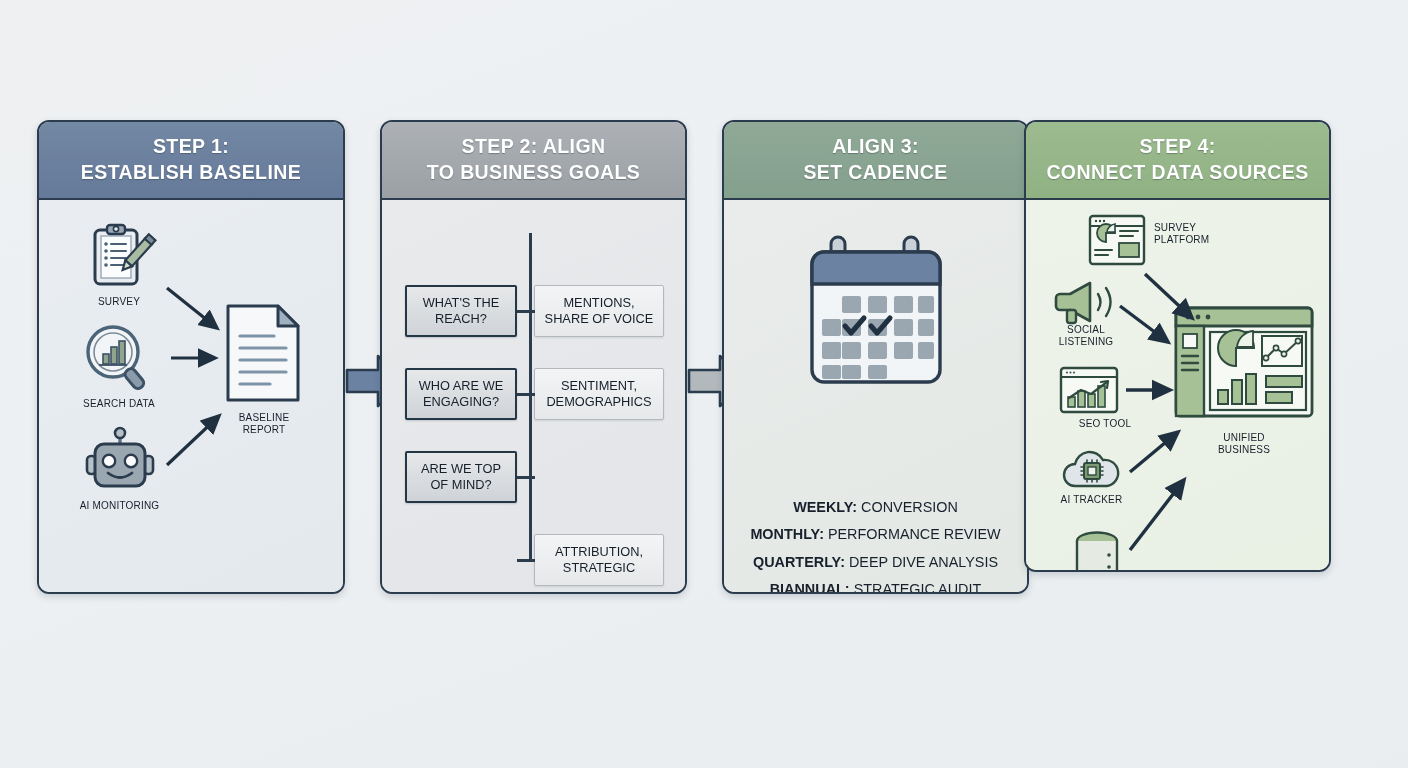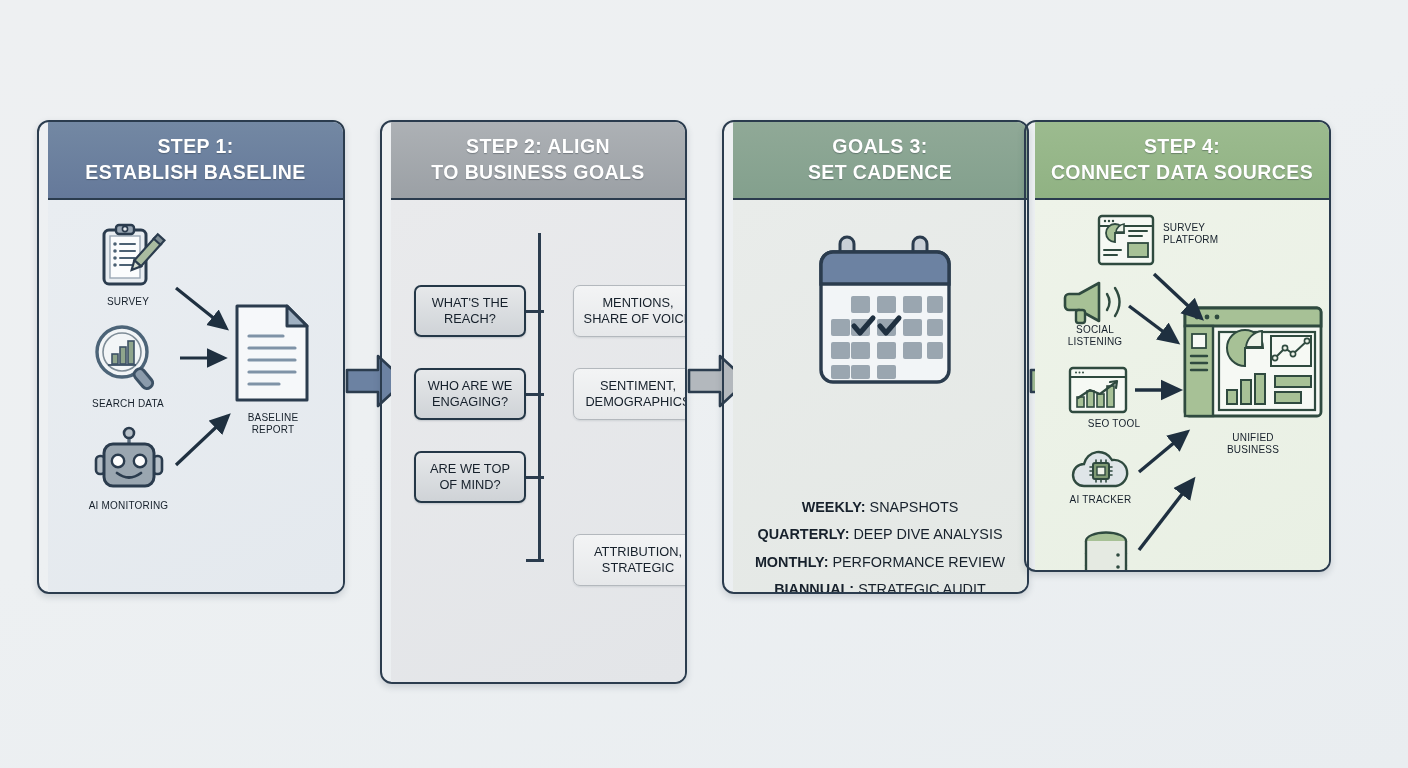--- a/index.html
+++ b/index.html
@@ -15,39 +15,38 @@
     background: linear-gradient(160deg, #eef0f2 0%, #edf0f2 45%, #e9edf0 100%);
   }
 
   
   .panel {
     position: absolute;
     border: 2.5px solid #2b3c4e;
     border-radius: 12px;
     overflow: hidden;
     box-shadow: 0 3px 7px rgba(40,55,70,.18);
-    padding-left: 9px;
   }
   .panel-header {
     height: 78px;
     display: flex; flex-direction: column;
     align-items: center; justify-content: center;
     color: #ffffff;
     font-weight: bold;
     font-size: 19.5px;
     letter-spacing: .4px;
     line-height: 1.32;
     text-align: center;
     border-bottom: 2.5px solid #2b3c4e;
     text-shadow: 0 1px 1px rgba(30,40,50,.35);
   }
   .panel-body { position: relative; height: calc(100% - 78px); }
 
   #panel1 { left: 37px;   top: 120px; width: 308px; height: 474px; }
-  #panel2 { left: 380px;  top: 120px; width: 307px; height: 564px; }
+  #panel2 { left: 380px;  top: 120px; width: 307px; height: 474px; }
   #panel3 { left: 722px;  top: 120px; width: 307px; height: 474px; }
   #panel4 { left: 1024px; top: 120px; width: 307px; height: 452px; }
 
   #panel1 .panel-header { background: linear-gradient(180deg,#7388a3 0%,#65799a 100%); }
   #panel2 .panel-header { background: linear-gradient(180deg,#adb1b5 0%,#9ba0a5 100%); }
   #panel3 .panel-header { background: linear-gradient(180deg,#90a997 0%,#83a08d 100%); }
   #panel4 .panel-header { background: linear-gradient(180deg,#9cbb8f 0%,#90b283 100%); }
 
   #panel1 .panel-body { background: linear-gradient(155deg,#e9edf1 0%,#e4e9ee 100%); }
   #panel2 .panel-body { background: linear-gradient(155deg,#e9eaec 0%,#e3e5e8 100%); }
@@ -70,34 +69,33 @@
 
   
   .q-box, .m-box {
     position: absolute;
     display: flex; align-items: center; justify-content: center;
     text-align: center;
     font-size: 12.8px;
     line-height: 1.25;
     color: #16202b;
     white-space: pre-line;
-    border-radius: 7px;
+    border-radius: 2px;
   }
   .q-box {
     width: 112px; height: 52px;
     border: 2px solid #243747;
     background: linear-gradient(180deg,#e6e8ea 0%,#cfd3d7 100%);
     box-shadow: 0 1px 2px rgba(40,55,70,.2);
   }
   .m-box {
     width: 130px; height: 52px;
     border: 1.6px solid #b3b8bd;
     background: linear-gradient(180deg,#f3f4f5 0%,#e6e8ea 100%);
     box-shadow: 0 1px 2px rgba(40,55,70,.12);
-    margin-left: 30px;
   }
   .connector { position: absolute; background: #2b3c4e; }
 
   
   #cadence {
     position: absolute;
     left: 0; right: 0; top: 300px;
     text-align: center;
   }
   .cad-row { font-size: 14.4px; color: #17212c; line-height: 1.0; margin-bottom: 13px; }
@@ -241,21 +239,21 @@
 
     </div>
   </div>
 
   <svg class="step-arrow" style="left:687px;" viewBox="0 0 62 58">
     <polygon points="2,18 33,18 33,4 60,29 33,54 33,40 2,40" fill="#b3b8bd" stroke="#2b3c4e" stroke-width="2.6" stroke-linejoin="round"></polygon>
   </svg>
 
   <div class="panel" id="panel3">
     <div class="panel-header">
-      <span>GOALS 3:</span>
+      <span>ALIGN 3:</span>
       <span>SET CADENCE</span>
     </div>
     <div class="panel-body">
 
       <div style="position:absolute;left:80px;top:32px;">
         <svg width="148" height="158" viewBox="0 0 148 158">
           <rect x="27" y="5" width="14" height="30" rx="7" fill="#c9d0d7" stroke="#2b3c4e" stroke-width="3"></rect>
           <rect x="100" y="5" width="14" height="30" rx="7" fill="#c9d0d7" stroke="#2b3c4e" stroke-width="3"></rect>
           <rect x="8" y="20" width="128" height="130" rx="12" fill="#f2f5f7" stroke="#2b3c4e" stroke-width="3.4"></rect>
           <path d="M8 32 a12 12 0 0 1 12 -12 h104 a12 12 0 0 1 12 12 v20 H8 Z" fill="#6c82a2" stroke="#2b3c4e" stroke-width="3.4"></path>
@@ -284,29 +282,29 @@
           <g fill="none" stroke="#1f3040" stroke-width="5" stroke-linecap="round" stroke-linejoin="round">
             <path d="M41 94 L47 101 L60 86"></path>
             <path d="M67 94 L73 101 L86 86"></path>
           </g>
         </svg>
       </div>
 
       <div id="cadence">
         <div class="cad-row">
           <b>WEEKLY:</b>
-          <span>SNAPSHOTS</span>
+          <span>CONVERSION</span>
+        </div>
+        <div class="cad-row">
+          <b>MONTHLY:</b>
+          <span>PERFORMANCE REVIEW</span>
         </div>
         <div class="cad-row">
           <b>QUARTERLY:</b>
           <span>DEEP DIVE ANALYSIS</span>
-        </div>
-        <div class="cad-row">
-          <b>MONTHLY:</b>
-          <span>PERFORMANCE REVIEW</span>
         </div>
         <div class="cad-row">
           <b>BIANNUAL:</b>
           <span>STRATEGIC AUDIT</span>
         </div>
       </div>
 
     </div>
   </div>
 

